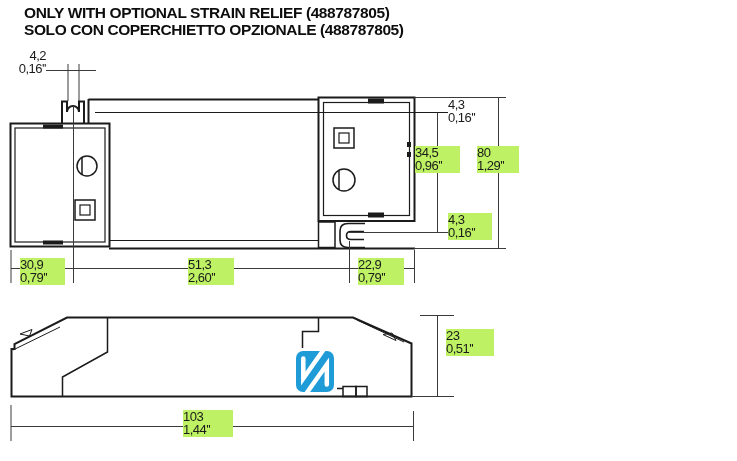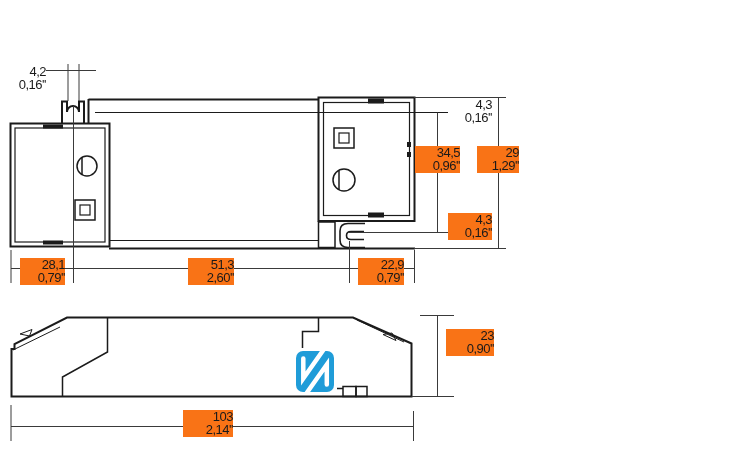--- a/index.html
+++ b/index.html
@@ -7,31 +7,33 @@
     position:relative;width:737px;height:461px;background:#fff;overflow:hidden;
     font-family:"Liberation Sans","DejaVu Sans",sans-serif;color:#111;
   }
   svg{position:absolute;display:block;}
   .ttl{
     position:absolute;left:24px;font-weight:bold;font-size:15.5px;line-height:17px;
     letter-spacing:-0.4px;color:#0d0d0d;white-space:nowrap;
   }
   .dim{
     position:absolute;font-size:13px;line-height:12.5px;letter-spacing:-0.5px;
-    color:#1a1a1a;text-align:right;
+    color:#1a1a1a;text-align:left;
   }
-  .dim.bgw{background:#f97316;padding:1px 0;}
+  .dim.bgw{background:#bef264;padding:1px 0;}
   .dim.ralign{text-align:right;}
   .dim div{white-space:nowrap;}
 </style>
 </head>
 <body>
 
 <div id="canvas">
 
+  <div class="ttl" style="top:4px">ONLY WITH OPTIONAL STRAIN RELIEF (488787805)</div>
+  <div class="ttl" style="top:21px">SOLO CON COPERCHIETTO OPZIONALE (488787805)</div>
 
   <svg style="left:0;top:50px" width="520" height="240" viewBox="0 50 520 240">
     <g fill="none" stroke="#1b1b1b">
 
       <g>
         <rect x="10.5" y="123.5" width="99" height="123" stroke-width="2"></rect>
         <rect x="15" y="128" width="90" height="114" stroke-width="1.2"></rect>
         <rect x="43" y="124.5" width="20" height="4" fill="#1b1b1b" stroke="none"></rect>
         <rect x="43" y="240.5" width="20" height="4" fill="#1b1b1b" stroke="none"></rect>
         <circle cx="87" cy="166" r="10" stroke-width="1.5"></circle>
@@ -120,63 +122,63 @@
     <clipPath id="nclip">
         <rect x="3" y="3" width="38" height="41" rx="7"></rect>
       </clipPath>
     <rect x="3" y="3" width="38" height="41" rx="7" fill="#1F9CD8"></rect>
     <g clip-path="url(#nclip)" stroke="#ffffff" stroke-width="4.5" fill="none" stroke-linecap="round">
       <path d="M10.3,10.5 L10.3,30.5 L30,2.5"></path>
       <path d="M33.8,36.5 L33.8,16.5 L14,44.5"></path>
     </g>
   </svg>
 
-  <div class="dim ralign" style="left:4px;top:66px;width:42px">
+  <div class="dim ralign" style="left:4px;top:50px;width:42px">
     <div>4,2</div>
     <div>0,16''</div>
   </div>
 
   <div class="dim" style="left:448px;top:99px;width:44px">
     <div>4,3</div>
     <div>0,16''</div>
   </div>
 
   <div class="dim bgw" style="left:415px;top:146px;width:45px">
     <div>34,5</div>
     <div>0,96''</div>
   </div>
 
   <div class="dim bgw" style="left:477px;top:146px;width:42px">
-    <div>29</div>
+    <div>80</div>
     <div>1,29''</div>
   </div>
 
   <div class="dim bgw" style="left:448px;top:213px;width:44px">
     <div>4,3</div>
     <div>0,16''</div>
   </div>
 
   <div class="dim bgw" style="left:20px;top:258px;width:45px">
-    <div>28,1</div>
+    <div>30,9</div>
     <div>0,79''</div>
   </div>
 
   <div class="dim bgw" style="left:188px;top:258px;width:46px">
     <div>51,3</div>
     <div>2,60''</div>
   </div>
 
   <div class="dim bgw" style="left:358px;top:258px;width:46px">
     <div>22,9</div>
     <div>0,79''</div>
   </div>
 
   <div class="dim bgw" style="left:446px;top:329px;width:48px">
     <div>23</div>
-    <div>0,90''</div>
+    <div>0,51''</div>
   </div>
 
   <div class="dim bgw" style="left:183px;top:410px;width:50px">
     <div>103</div>
-    <div>2,14''</div>
+    <div>1,44''</div>
   </div>
 
 </div>
 
 </body></html>

